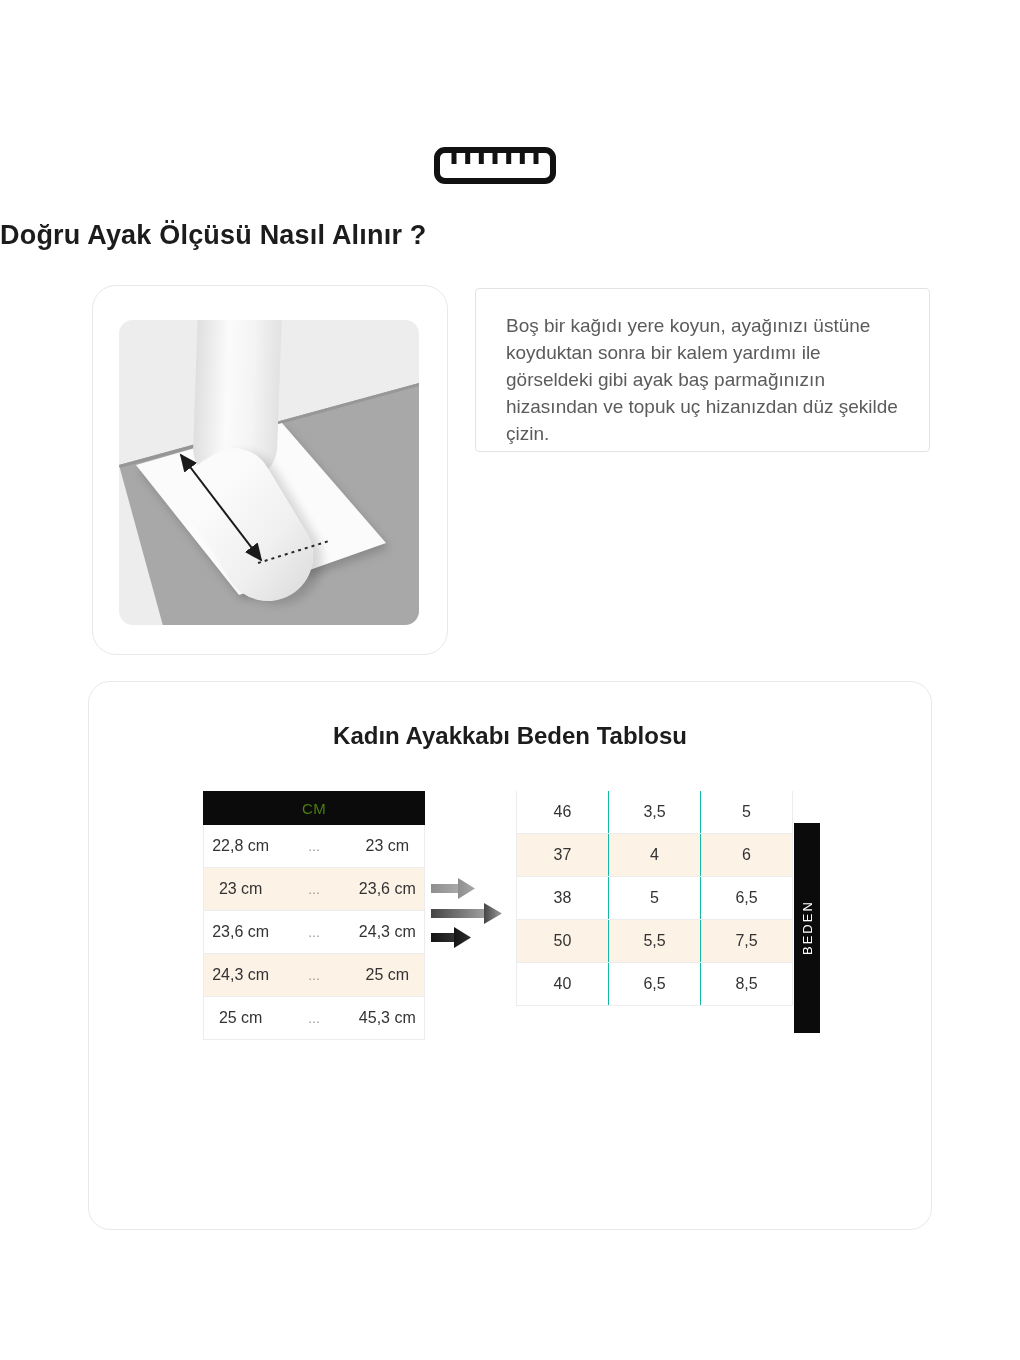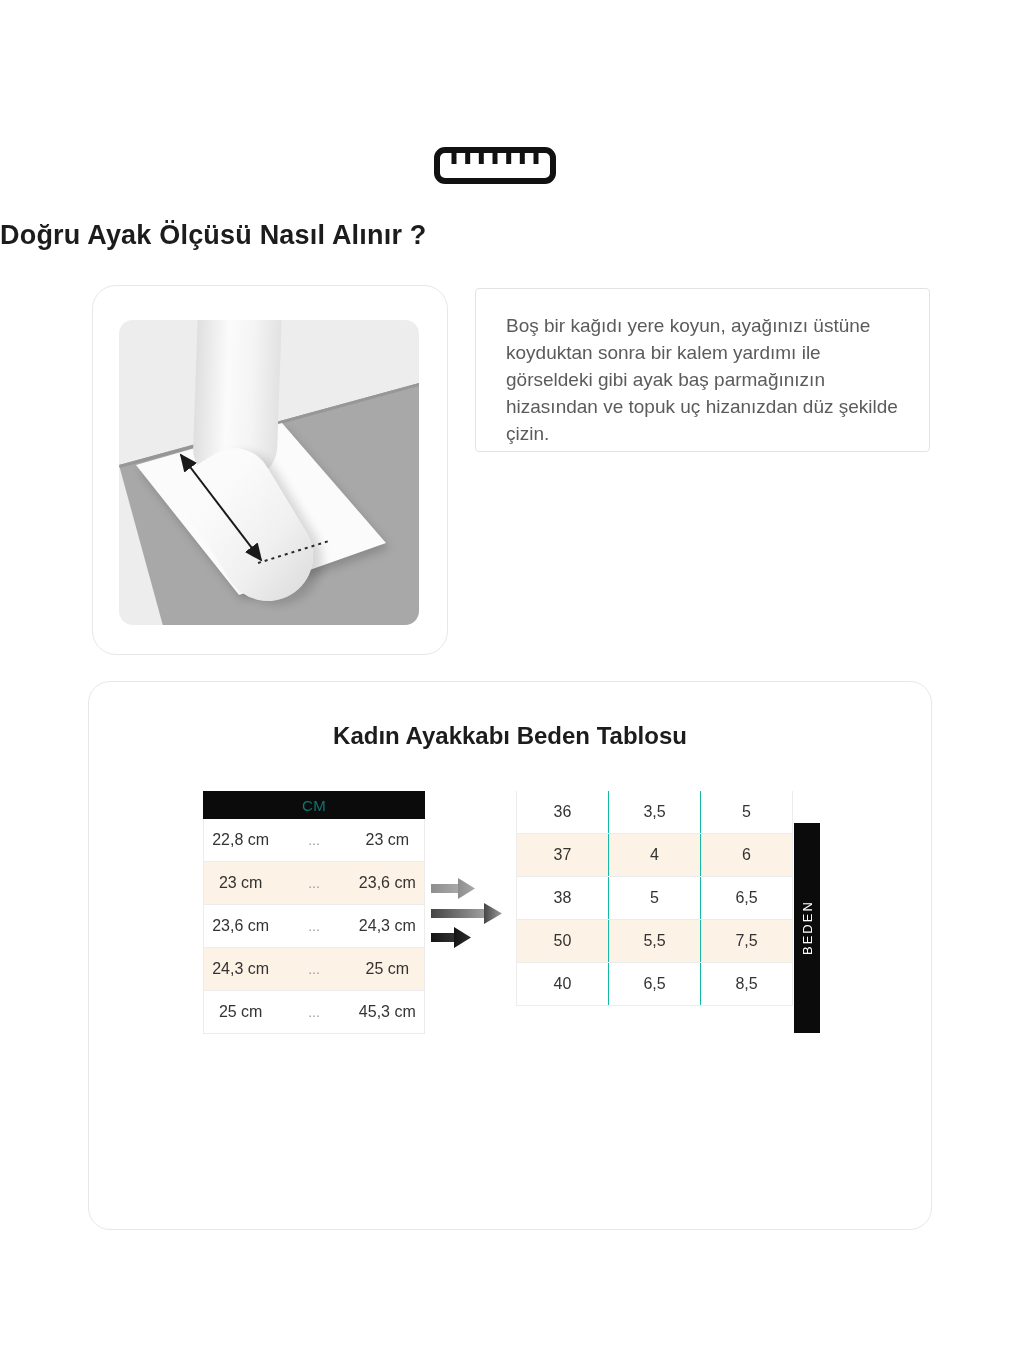--- a/index.html
+++ b/index.html
@@ -51,21 +51,21 @@
     background:#fff;border:1px solid #e8e8e8;border-radius:22px;box-sizing:border-box;
   }
   .chart-title{
     position:absolute;left:0;top:40px;width:100%;text-align:center;
     font-size:24px;font-weight:700;color:#1c1c1c;
   }
   .table{position:absolute;top:109px;box-sizing:border-box;}
   .table-cm{left:114px;width:222px;}
   .table-size{left:427px;width:277px;}
   .t-header{
-    height:28px;background:#0b0b0b;color:#0f766e;display:flex;align-items:center;
+    height:34px;background:#0b0b0b;color:#4d7c0f;display:flex;align-items:center;
     justify-content:center;font-size:15px;font-weight:500;letter-spacing:.4px;
   }
   .t-header .hcell{flex:1;text-align:center;}
   .t-body{border:1px solid #ececec;border-top:none;}
   .t-row{display:flex;height:42px;align-items:center;background:#fff;border-bottom:1px solid #ececec;}
   .t-row:last-child{border-bottom:none;}
   .t-row.alt{background:#fcf2e6;}
   .t-row .cell{flex:1;text-align:center;font-size:16px;color:#333;}
   .t-row .cell.dots{color:#9a9a9a;font-size:14px;}
   .table-size .t-row .cell + .cell{border-left:1px solid #14b8a6;height:100%;display:flex;align-items:center;justify-content:center;}
@@ -180,21 +180,21 @@
           <polygon points="53,27 53,48 71,37.5" fill="url(#g2)"></polygon>
           <rect x="0" y="57" width="23" height="9" fill="url(#g3)"></rect>
           <polygon points="23,51 23,72 40,61.5" fill="url(#g3)"></polygon>
         </g>
       </svg>
     </div>
 
     <div class="table table-size">
       <div class="t-body">
         <div class="t-row">
-          <span class="cell">36</span>
+          <span class="cell">46</span>
           <span class="cell">3,5</span>
           <span class="cell">5</span>
         </div>
         <div class="t-row alt">
           <span class="cell">37</span>
           <span class="cell">4</span>
           <span class="cell">6</span>
         </div>
         <div class="t-row">
           <span class="cell">38</span>

